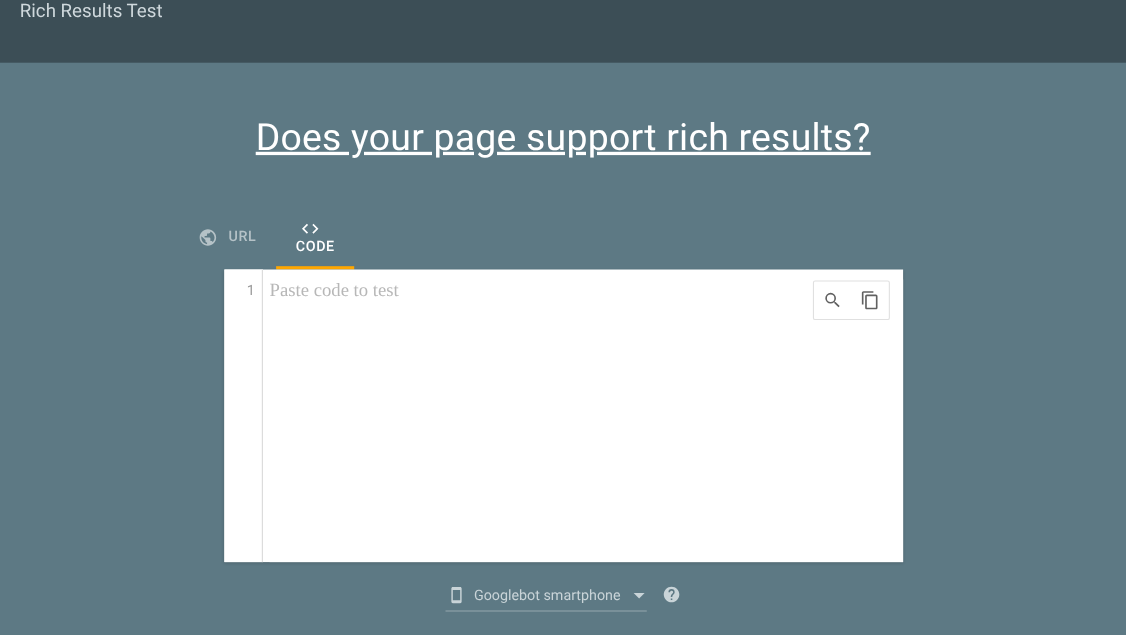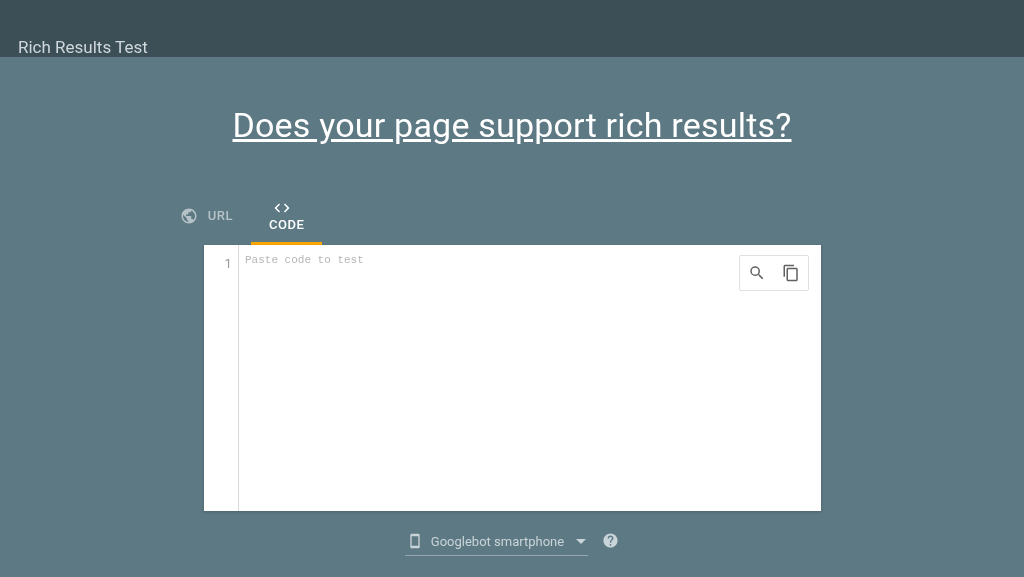--- a/index.html
+++ b/index.html
@@ -7,21 +7,21 @@
       font-family: 'Roboto', 'Segoe UI', Arial, sans-serif;
       background: #5d7984;
       width: 1024px;
       height: 577px;
       overflow: hidden;
     }
     .header {
       background: #3c4e56;
       height: 57px;
       display: flex;
-      align-items: flex-end;
+      align-items: flex-start;
       padding-left: 18px;
     }
     .header-title {
       color: #cfd8dc;
       font-size: 17px;
       font-weight: 400;
     }
     .main {
       padding-top: 48px;
       display: flex;
@@ -90,22 +90,22 @@
       padding-left: 6px;
       font-family: 'Roboto Mono', monospace;
       font-size: 13px;
     }
     .editor textarea {
       width: 100%;
       height: 100%;
       border: none;
       outline: none;
       resize: none;
-      font-family: Liberation Mono, monospace;
-      font-size: 11px;
+      font-family: Liberation Serif, serif;
+      font-size: 17px;
       color: #a21caf;
     }
     .editor textarea::placeholder {
       color: #b7b7b7;
     }
     .toolbar {
       position: absolute;
       top: 10px;
       right: 12px;
       display: flex;

